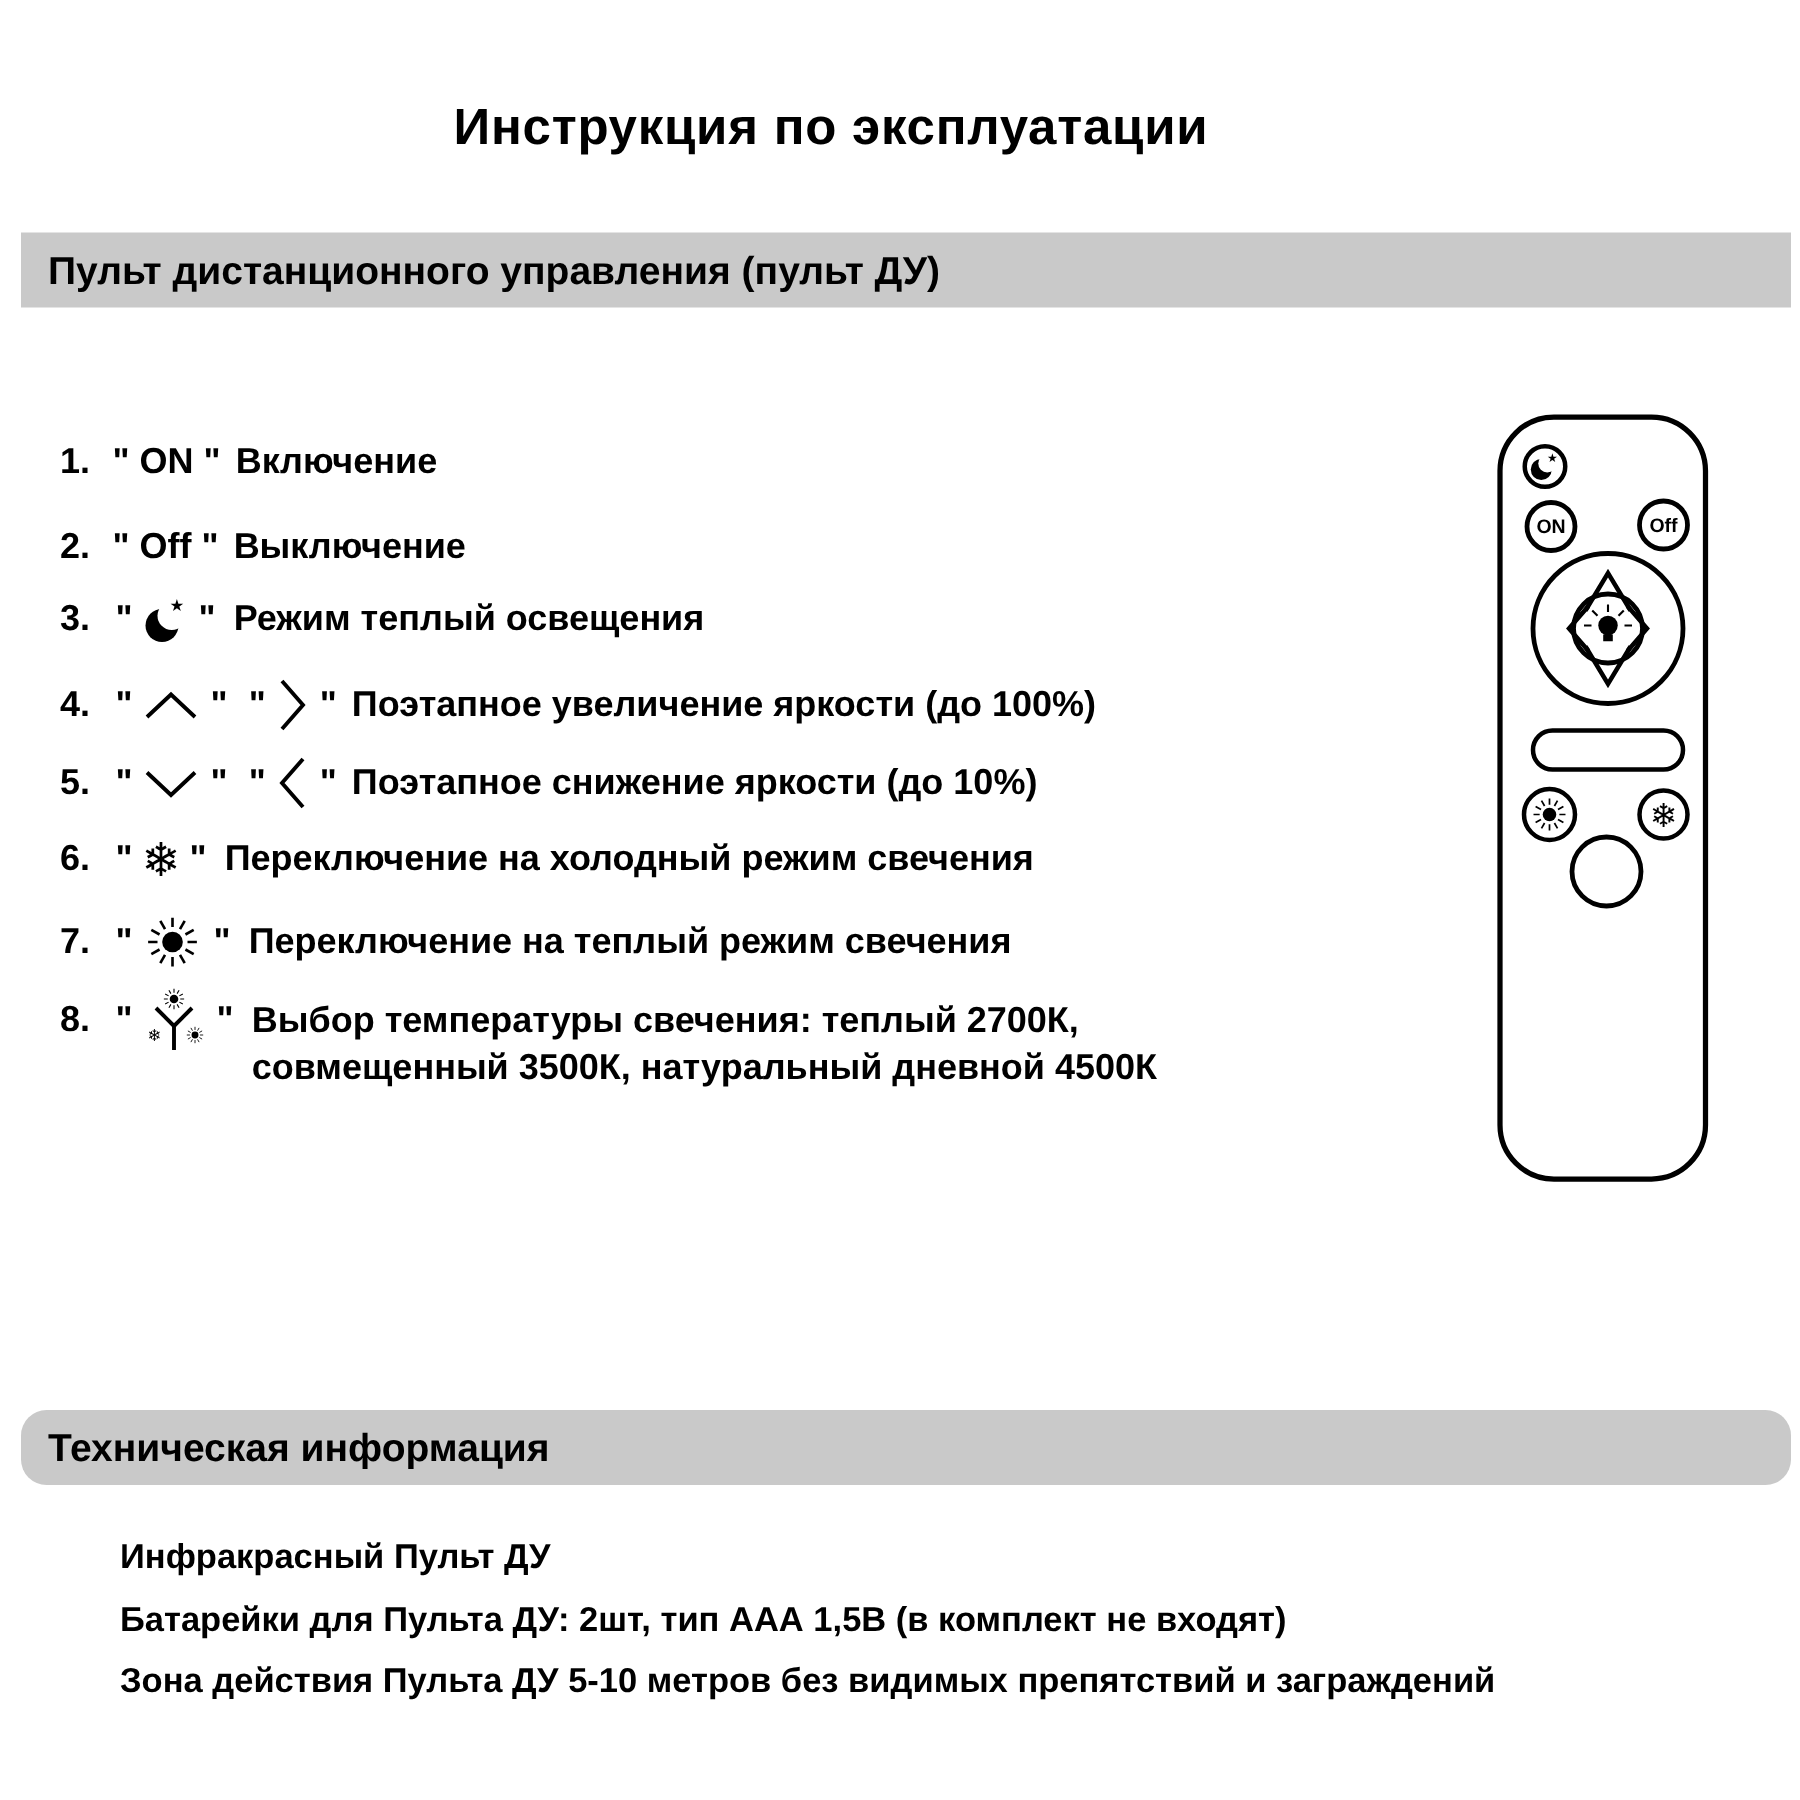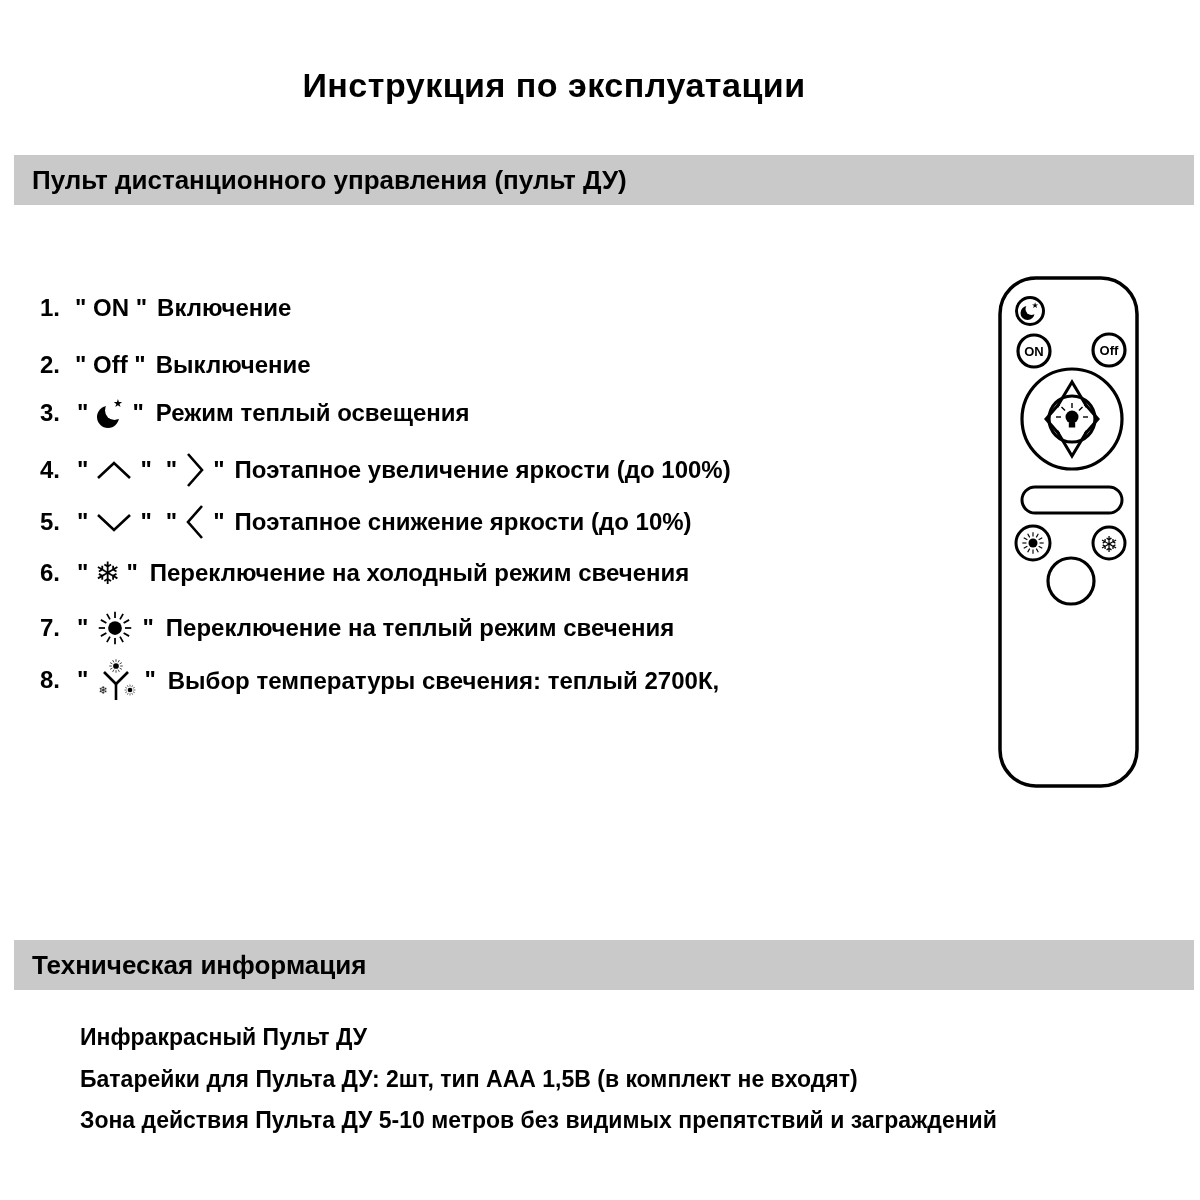--- a/index.html
+++ b/index.html
@@ -11,21 +11,21 @@
   .title{
     position:absolute;top:66px;left:0;width:1108px;text-align:center;
     font-size:34px;font-weight:bold;letter-spacing:.5px;
   }
   .bar{
     position:absolute;left:14px;width:1180px;height:50px;
     display:flex;align-items:center;box-sizing:border-box;padding-left:18px;
     font-size:26px;font-weight:bold;
   }
   .bar1{top:155px;text-align:right;}
-  .bar2{top:940px;}
+  .bar2{top:940px;border-radius:17px;}
   .row{
     position:absolute;left:40px;height:44px;display:flex;align-items:center;
     font-size:24px;font-weight:bold;white-space:nowrap;
   }
   .num{width:35px;flex:0 0 35px;}
   .q{margin:0 2px;}
   .icn{margin:0 5px;flex:0 0 auto;}
   .label{margin-left:10px;}
   .ml22{margin-left:8px;}
   .gap10{display:inline-block;width:10px;}
@@ -154,20 +154,21 @@
         <line x1="21" y1="26" x2="21" y2="42"></line>
       </g>
       <use href="#sunray" transform="translate(21,8) scale(0.52)"></use>
       <text x="8" y="36" font-size="11" text-anchor="middle">❄</text>
       <use href="#sunray" transform="translate(35,32) scale(0.42)"></use>
     </svg>
   </span>
   <span class="q h44">"</span>
   <div class="label8">
     <div>Выбор температуры свечения: теплый 2700К,</div>
+    <div>совмещенный 3500К, натуральный дневной 4500К</div>
   </div>
 </div>
 
 <div class="remote-wrap">
   <svg width="152" height="520" viewBox="0 0 152 520">
     <rect x="5" y="5" width="137" height="508" rx="36" fill="#fff" stroke="#000" stroke-width="3.5"></rect>
 
     <g>
       <circle cx="35" cy="38" r="13.5" fill="none" stroke="#000" stroke-width="3"></circle>
       <circle cx="32.5" cy="40" r="7" fill="#000"></circle>

